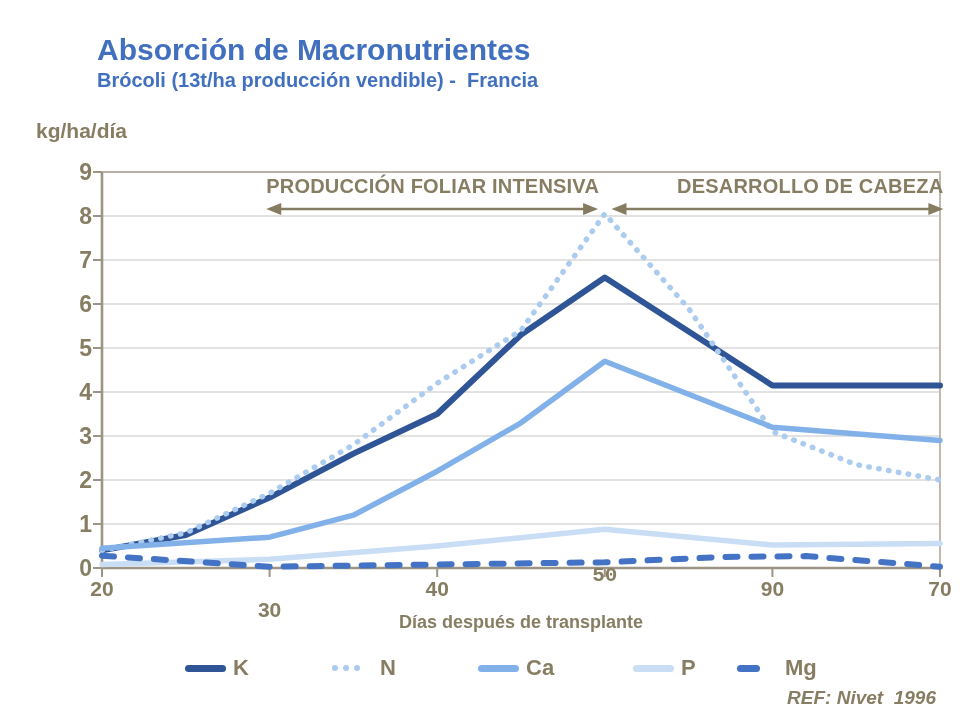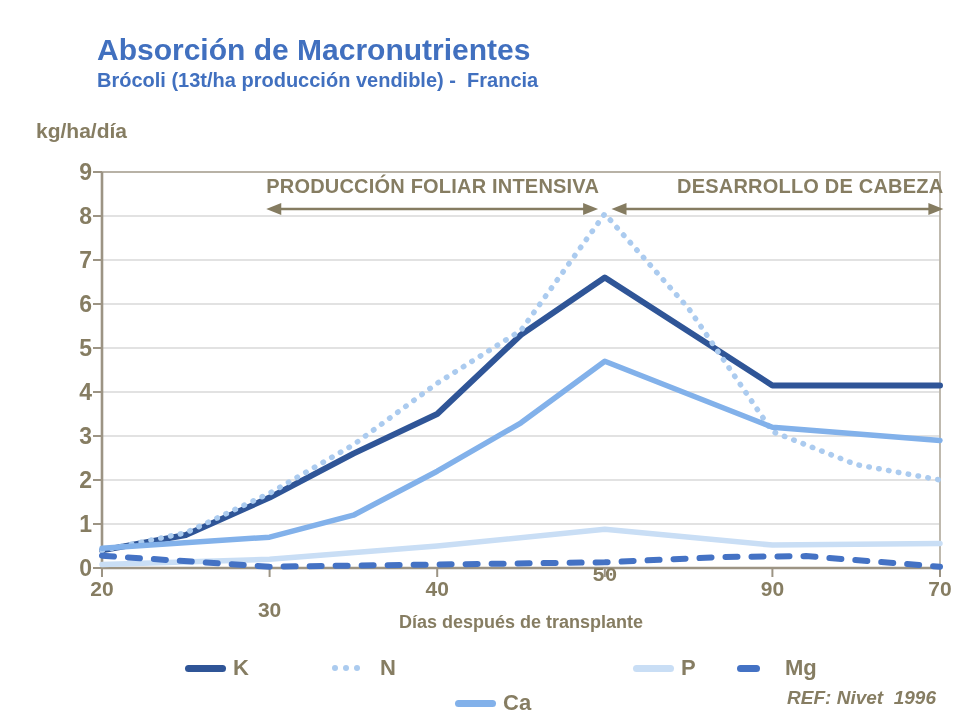--- a/index.html
+++ b/index.html
@@ -106,21 +106,21 @@
       <span class="legend-label">K</span>
     </div>
     <div class="legend-item" style="left: 332px;">
       <span class="lm">
         <span class="dot" style="background: rgb(171, 203, 239);"></span>
         <span class="dot" style="background: rgb(171, 203, 239);"></span>
         <span class="dot" style="background: rgb(171, 203, 239);"></span>
       </span>
       <span class="legend-label">N</span>
     </div>
-    <div class="legend-item" style="left: 455px; margin-top: 35px;">
+    <div class="legend-item" style="left: 478px;">
       <span class="lm">
         <span class="bar" style="background: rgb(130, 177, 234); width: 41px;"></span>
       </span>
       <span class="legend-label">Ca</span>
     </div>
     <div class="legend-item" style="left: 633px;">
       <span class="lm">
         <span class="bar" style="background: rgb(201, 222, 245); width: 41px;"></span>
       </span>
       <span class="legend-label">P</span>

